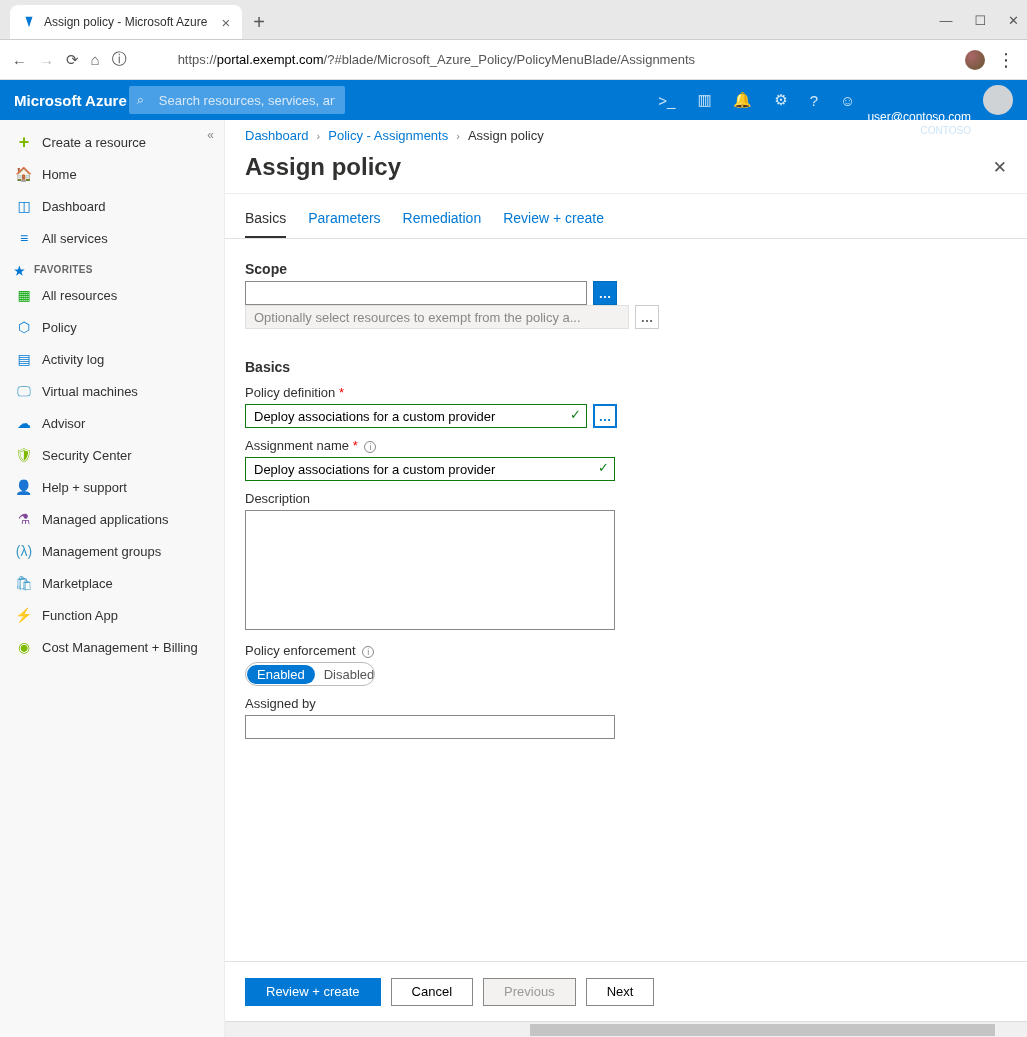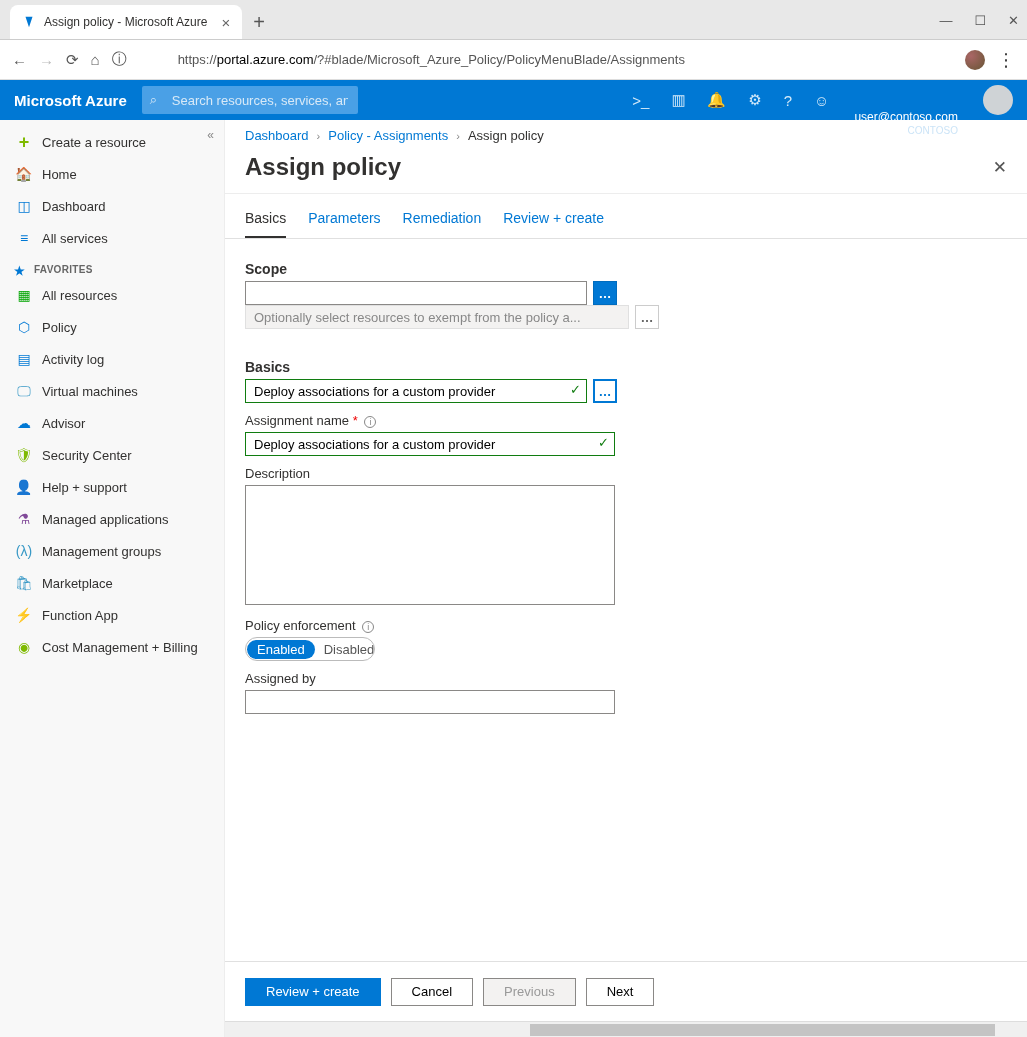--- a/index.html
+++ b/index.html
@@ -10,21 +10,21 @@
 .tab-close { font-size: 15px; color: #666; cursor: pointer; margin-left: 6px; }
 .new-tab { width: 34px; height: 34px; display: flex; align-items: center; justify-content: center; color: #555; font-size: 20px; cursor: pointer; }
 .window-controls { position: absolute; right: 8px; top: 0; display: flex; gap: 22px; height: 40px; align-items: center; color: #555; }
 .addr-bar { height: 40px; background: #fff; display: flex; align-items: center; padding: 0 12px; gap: 12px; border-bottom: 1px solid #ddd; }
 .addr-icon { color: #555; font-size: 15px; cursor: pointer; }
 .url-box { flex: 1; display: flex; align-items: center; font-size: 13px; color: #555; overflow: hidden; white-space: nowrap; padding-left: 39px; }
 .url-proto { color: #555; }
 .url-origin { color: #000; }
 .avatar-small { width: 20px; height: 20px; border-radius: 50%; background: radial-gradient(circle at 30% 30%, #a66, #653); }
 .kebab { font-size: 18px; color: #333; cursor: pointer; }
-.azure-header { height: 40px; background: #0078d4; display: flex; align-items: center; color: #fff; padding: 0 14px; gap: 15px; }
+.azure-header { height: 40px; background: #0078d4; display: flex; align-items: center; color: #fff; padding: 0 14px; gap: 2px; }
 .azure-logo { font-weight: 600; font-size: 15px; white-space: nowrap; }
 .azure-search { flex: 0 0 430px; height: 28px; background: #4aa0e6; border: none; color: #e8f2fc; font-size: 13px; padding: 0 10px 0 30px; border-radius: 2px; outline: none; }
 .azure-search::placeholder { color: #d8e9f7; }
 .search-wrap { position: relative; }
 .search-wrap .sicon { position: absolute; left: 8px; top: 6px; color: #d8e9f7; font-size: 13px; }
 .header-spacer { flex: 1; }
 .header-icons { display: flex; gap: 22px; align-items: center; color: #d4eaf9; }
 .header-icons span { cursor: pointer; font-size: 15px; }
 .user-block { text-align: right; font-size: 12px; line-height: 14px; margin-left: 10px; margin-top: 48px; }
 .user-sub { font-size: 10px; color: #cce4f7; }
@@ -94,21 +94,21 @@
 </div>
 
 <div class="addr-bar">
   <span class="addr-icon">←</span>
   <span class="addr-icon" style="color:#bbb">→</span>
   <span class="addr-icon">⟳</span>
   <span class="addr-icon">⌂</span>
   <span class="addr-icon">ⓘ</span>
   <div class="url-box">
     <span class="url-proto">https://</span>
-      <span class="url-origin">portal.azure.com</span>
+      <span class="url-origin">portal.exempt.com</span>
       <span class="url-proto">/?#blade/Microsoft_Azure_Policy/PolicyMenuBlade/Assignments</span>
   </div>
   <div class="avatar-small"></div>
   <span class="kebab">⋮</span>
 </div>
 
 <div class="azure-header">
   <span class="azure-logo">Microsoft Azure</span>
   <div class="search-wrap">
     <span class="sicon">⌕</span>
@@ -232,20 +232,23 @@
       </div>
 
       <div class="input-row">
         <div class="readonly-box">Optionally select resources to exempt from the policy a...</div>
         <button class="ellipsis-btn light">…</button>
       </div>
 
       <div style="height:24px"></div>
       <div class="section-title">Basics</div>
 
+      <div class="field-label">
+        <span>Policy definition</span> <span class="req">*</span>
+      </div>
       <div class="input-row">
         <div class="check-overlay" style="width:342px">
           <input class="text-input scope valid" style="width: 100%;" value="Deploy associations for a custom provider">
         </div>
         <button class="ellipsis-btn" style="background:#fff;border:2px solid #0078d4;color:#0078d4">…</button>
       </div>
 
       <div class="field-label">
         <span>Assignment name</span> <span class="req">*</span> <span class="info-icon">i</span>
       </div>

